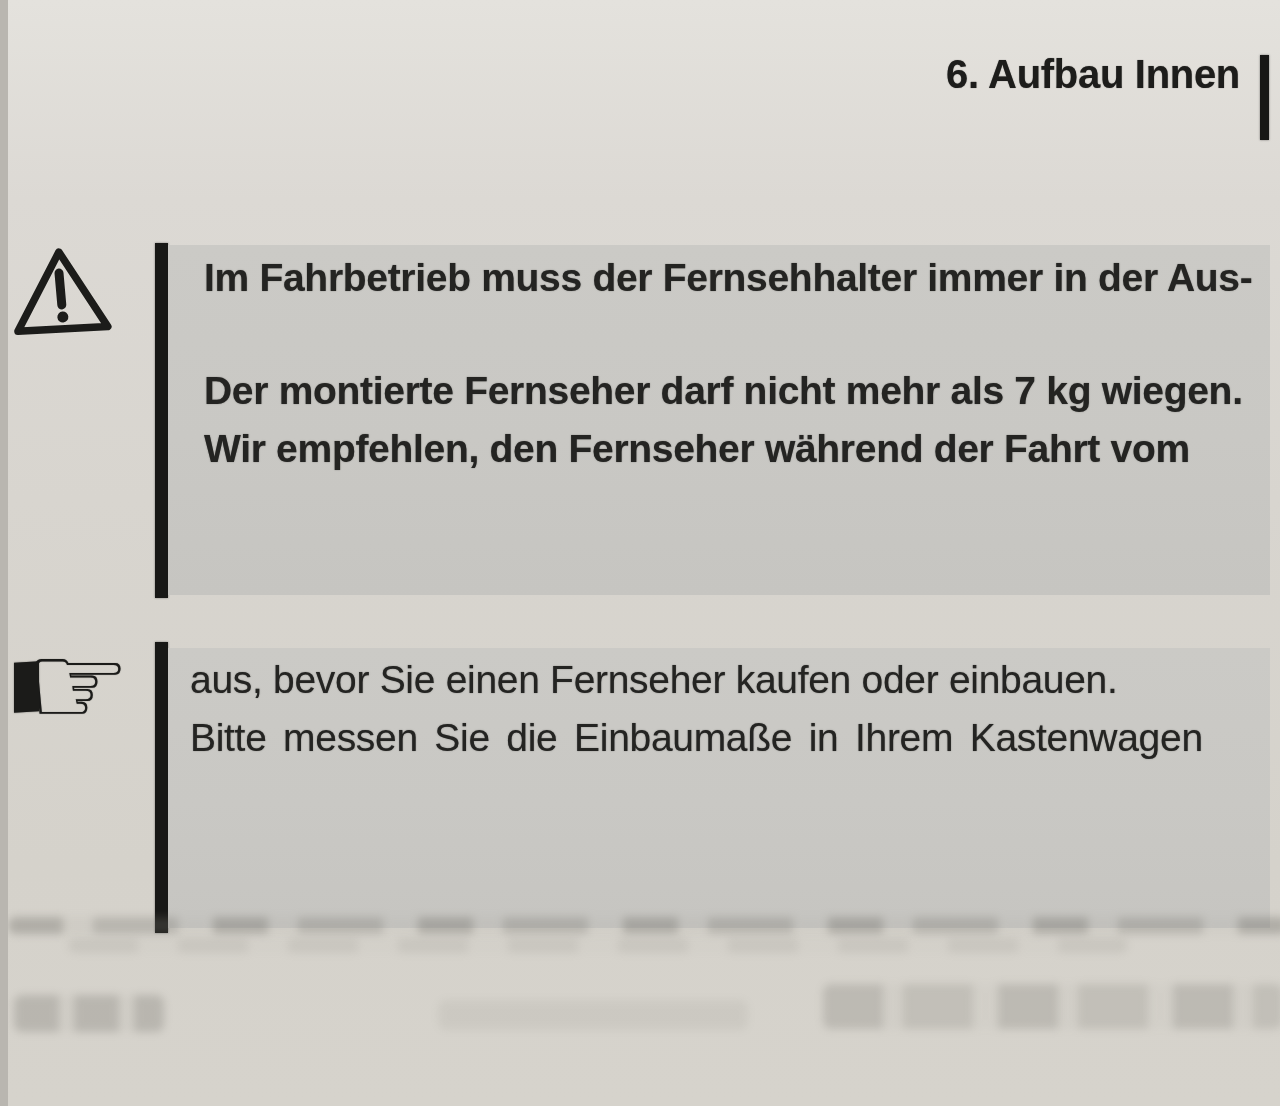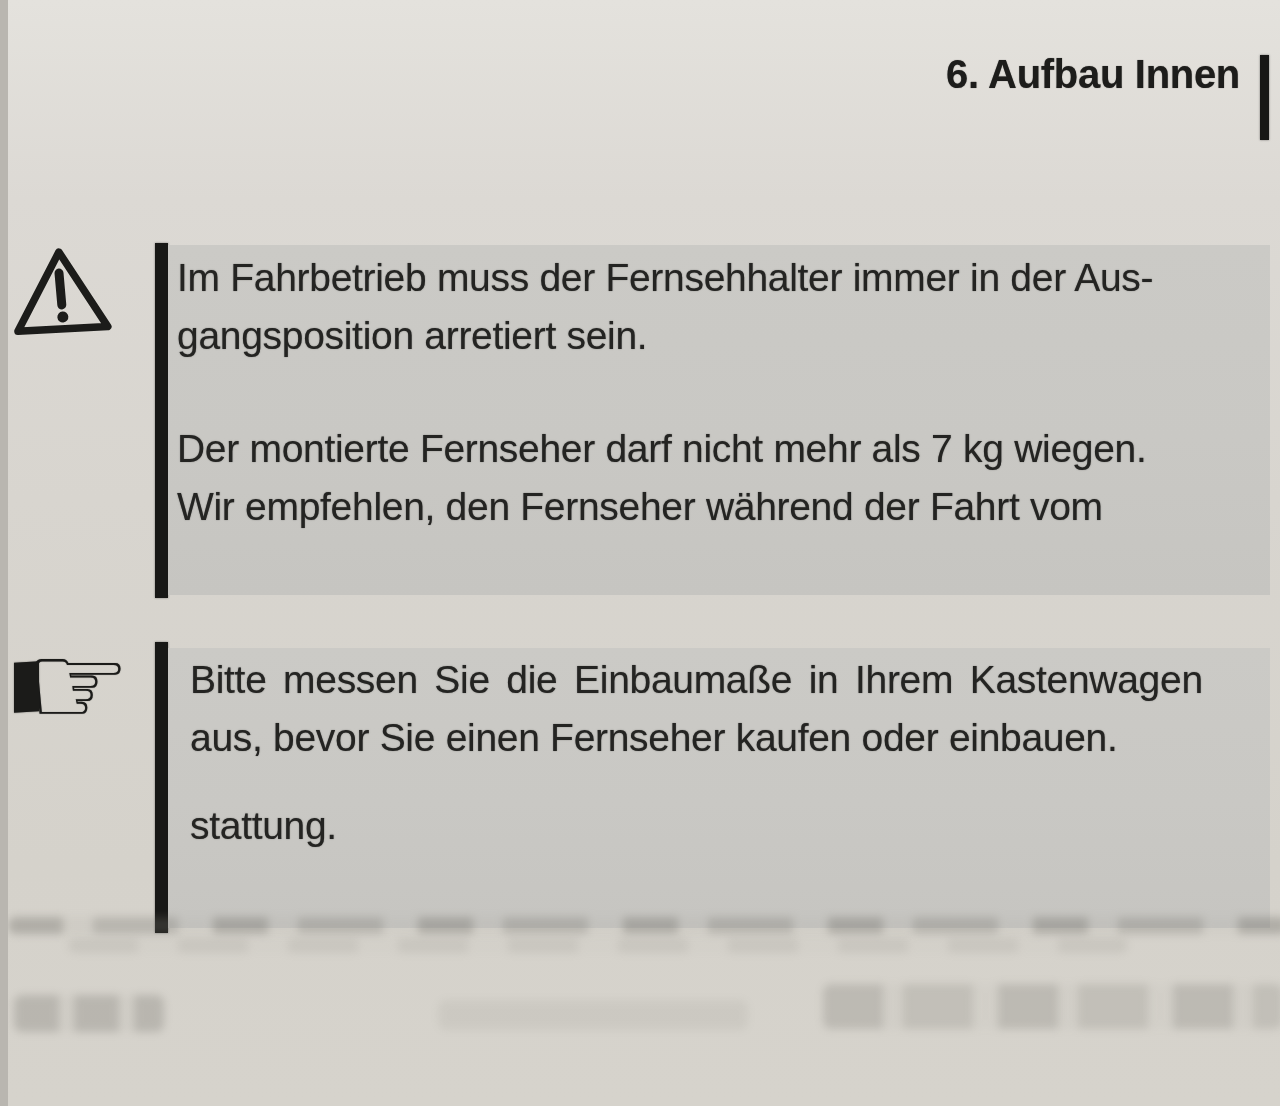--- a/index.html
+++ b/index.html
@@ -29,21 +29,21 @@
   .vbar{
     position:absolute; left:147px; width:13px; background:#181816;
     box-shadow:0 0 2px rgba(20,20,20,.45);
   }
   .vbar.warn{ top:243px; height:355px; }
   .vbar.note{ top:642px; height:291px; }
   .graybox{
     position:absolute; left:160px; width:1102px;
     background:linear-gradient(180deg,#cbcac6 0%, #c9c8c4 55%, #c6c5c1 100%);
   }
-  .graybox.warn{ top:245px; height:350px; padding:4px 25px 0 9px; box-sizing:border-box;}
+  .graybox.warn{ top:245px; height:350px; padding:4px 25px 0 36px; box-sizing:border-box;font-weight:bold;}
   .graybox.note{ top:648px; height:280px; padding:3px 25px 0 22px; box-sizing:border-box;}
   .tline{
     font-size:39px; line-height:58px; letter-spacing:-0.3px;
     color:#242422; white-space:nowrap;
     text-shadow:0 0 1.3px rgba(35,35,33,.55);
   }
   .tline.ws{ word-spacing:6px; }
   .pgap-lg{ height:55px; }
   .pgap-sm{ height:30px; }
   
@@ -110,36 +110,34 @@
       <path d="M51 7 L96 84 L6 84 Z" fill="none" stroke="#1c1c1a" stroke-width="7.5" stroke-linejoin="round"></path>
       <g transform="rotate(-2 51 55)">
         <path d="M51 28 L51 60" stroke="#1c1c1a" stroke-width="9" stroke-linecap="round"></path>
         <circle cx="51" cy="72" r="5.5" fill="#1c1c1a"></circle>
       </g>
     </svg>
   </div>
   <div class="vbar warn"></div>
   <div class="graybox warn">
     <div class="tline">Im Fahrbetrieb muss der Fernsehhalter immer in der Aus-</div>
-    <div class="tline">gangsposition arretiert sein.</div>
     <div class="pgap-lg"></div>
     <div class="tline">Der montierte Fernseher darf nicht mehr als 7 kg wiegen.</div>
     <div class="tline">Wir empfehlen, den Fernseher während der Fahrt vom</div>
   </div>
 
   <div class="hand-icon">
     <div class="hand-cuff"></div>
     <div class="hand-glyph">☞</div>
   </div>
   <div class="vbar note"></div>
   <div class="graybox note">
+    <div class="tline">aus, bevor Sie einen Fernseher kaufen oder einbauen.</div>
     <div class="tline ws">Bitte messen Sie die Einbaumaße in Ihrem Kastenwagen</div>
-    <div class="tline">aus, bevor Sie einen Fernseher kaufen oder einbauen.</div>
     <div class="pgap-sm"></div>
-    <div class="tline">stattung.</div>
   </div>
 
   <div class="ghost g-band1"></div>
   <div class="ghost g-band2"></div>
   <div class="ghost g-left"></div>
   <div class="ghost g-mid"></div>
   <div class="ghost g-right"></div>
 
 </div>
 

